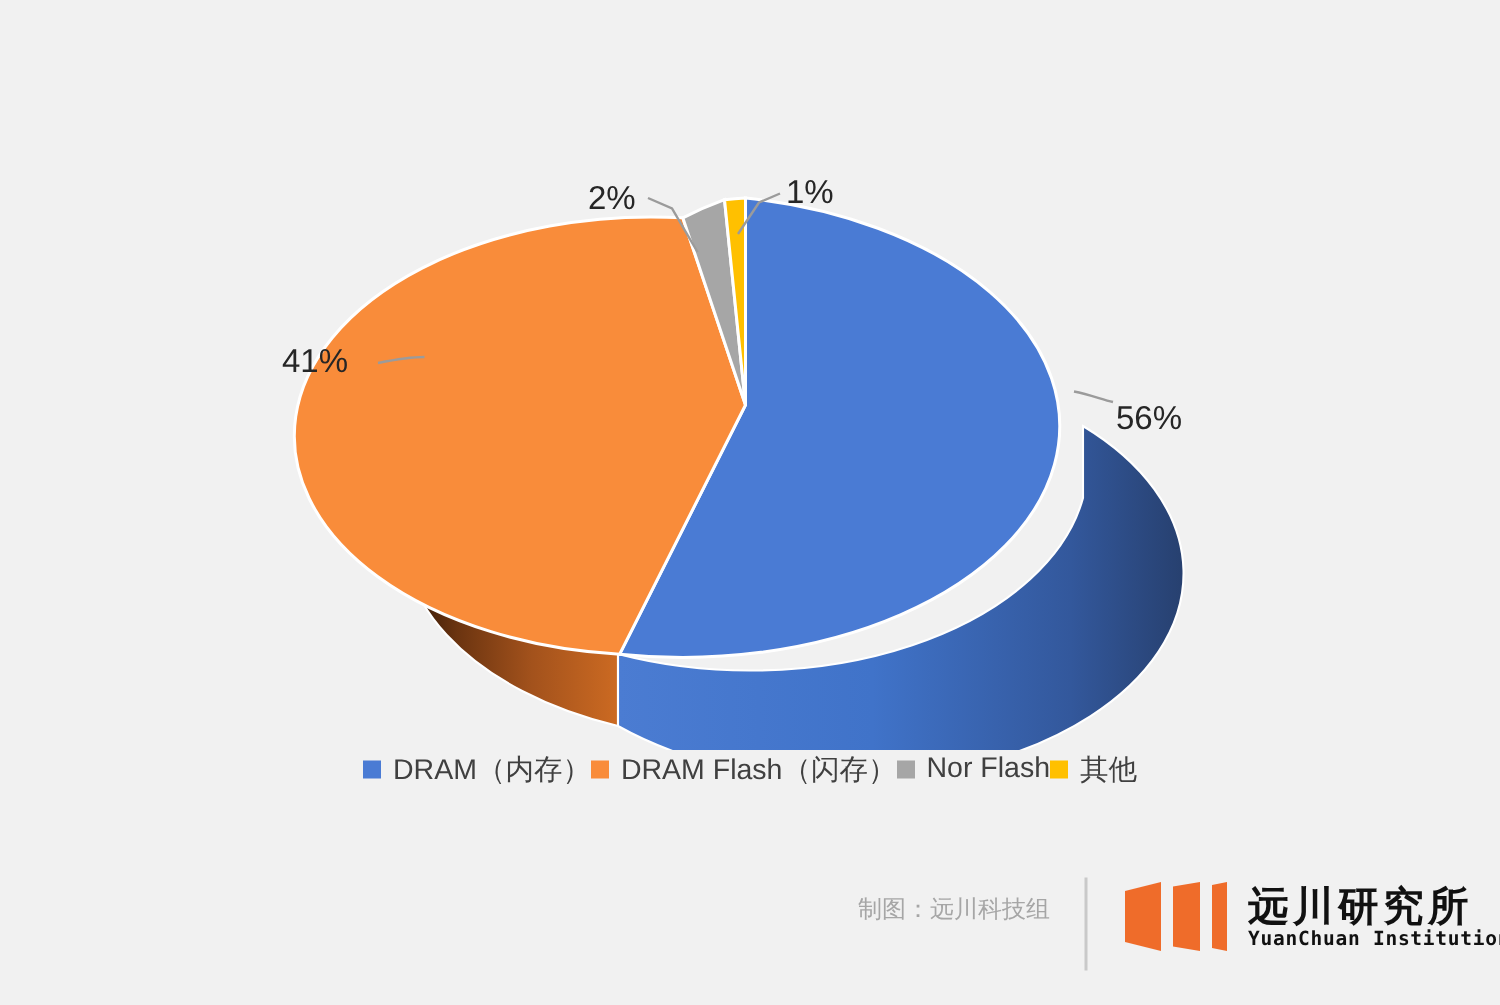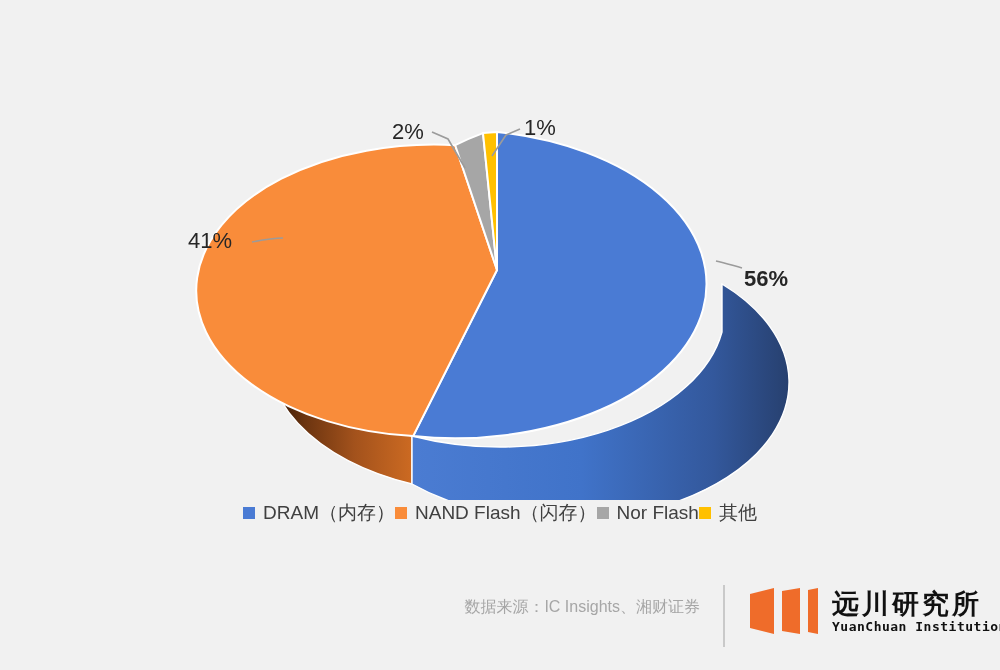--- a/index.html
+++ b/index.html
@@ -42,21 +42,21 @@
     top: 60px;
   }
 
   
   .data-label {
     position: absolute;
     font-size: 22px;
     color: #262626;
     white-space: nowrap;
   }
-  .lbl-56 { left: 744px; top: 266px; font-weight: bold; }
+  .lbl-56 { left: 744px; top: 266px; }
   .lbl-41 { left: 188px; top: 228px; }
   .lbl-2  { left: 392px; top: 119px; }
   .lbl-1  { left: 524px; top: 115px; }
 
   
   .legend {
     position: absolute;
     left: 0;
     top: 500px;
     width: 1000px;
@@ -218,35 +218,35 @@
   <div class="data-label lbl-2">2%</div>
   <div class="data-label lbl-1">1%</div>
 
   <div class="legend">
     <div class="legend-item">
       <span class="legend-swatch" style="background:#4a7bd4"></span>
       <span class="legend-label">DRAM（内存）</span>
     </div>
     <div class="legend-item">
       <span class="legend-swatch" style="background:#f98c3a"></span>
-      <span class="legend-label">NAND Flash（闪存）</span>
+      <span class="legend-label">DRAM Flash（闪存）</span>
     </div>
     <div class="legend-item">
       <span class="legend-swatch" style="background:#a6a6a6"></span>
       <span class="legend-label">Nor Flash</span>
     </div>
     <div class="legend-item">
       <span class="legend-swatch" style="background:#ffc000"></span>
       <span class="legend-label">其他</span>
     </div>
   </div>
 
   <div class="footer">
     <div class="footer-credits">
-      <div>数据来源：IC Insights、湘财证券</div>
+      <div>制图：远川科技组</div>
     </div>
 
     <div class="footer-divider"></div>
 
     <div class="brand">
       <svg class="brand-mark" width="72" height="56" viewBox="0 0 72 56">
         <path d="M2 10 L26 4 L26 50 L2 44 Z" fill="#ef6c2a"></path>
         <path d="M34 7 L52 4 L52 50 L34 47 Z" fill="#ef6c2a"></path>
         <path d="M60 6 L70 4 L70 50 L60 48 Z" fill="#ef6c2a"></path>
       </svg>

